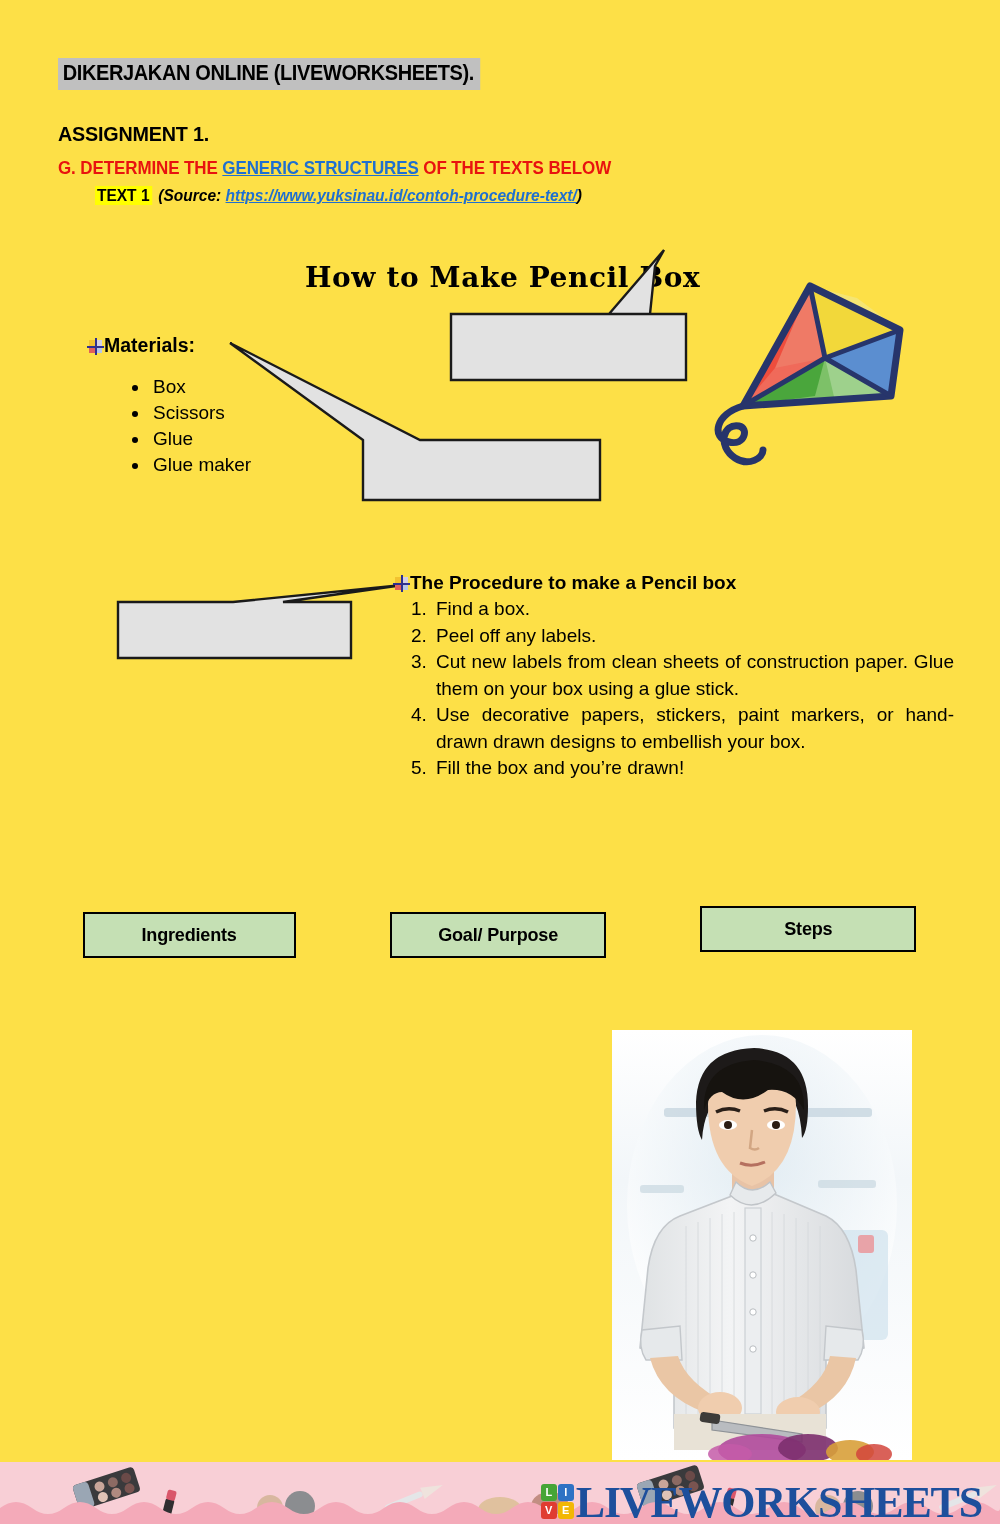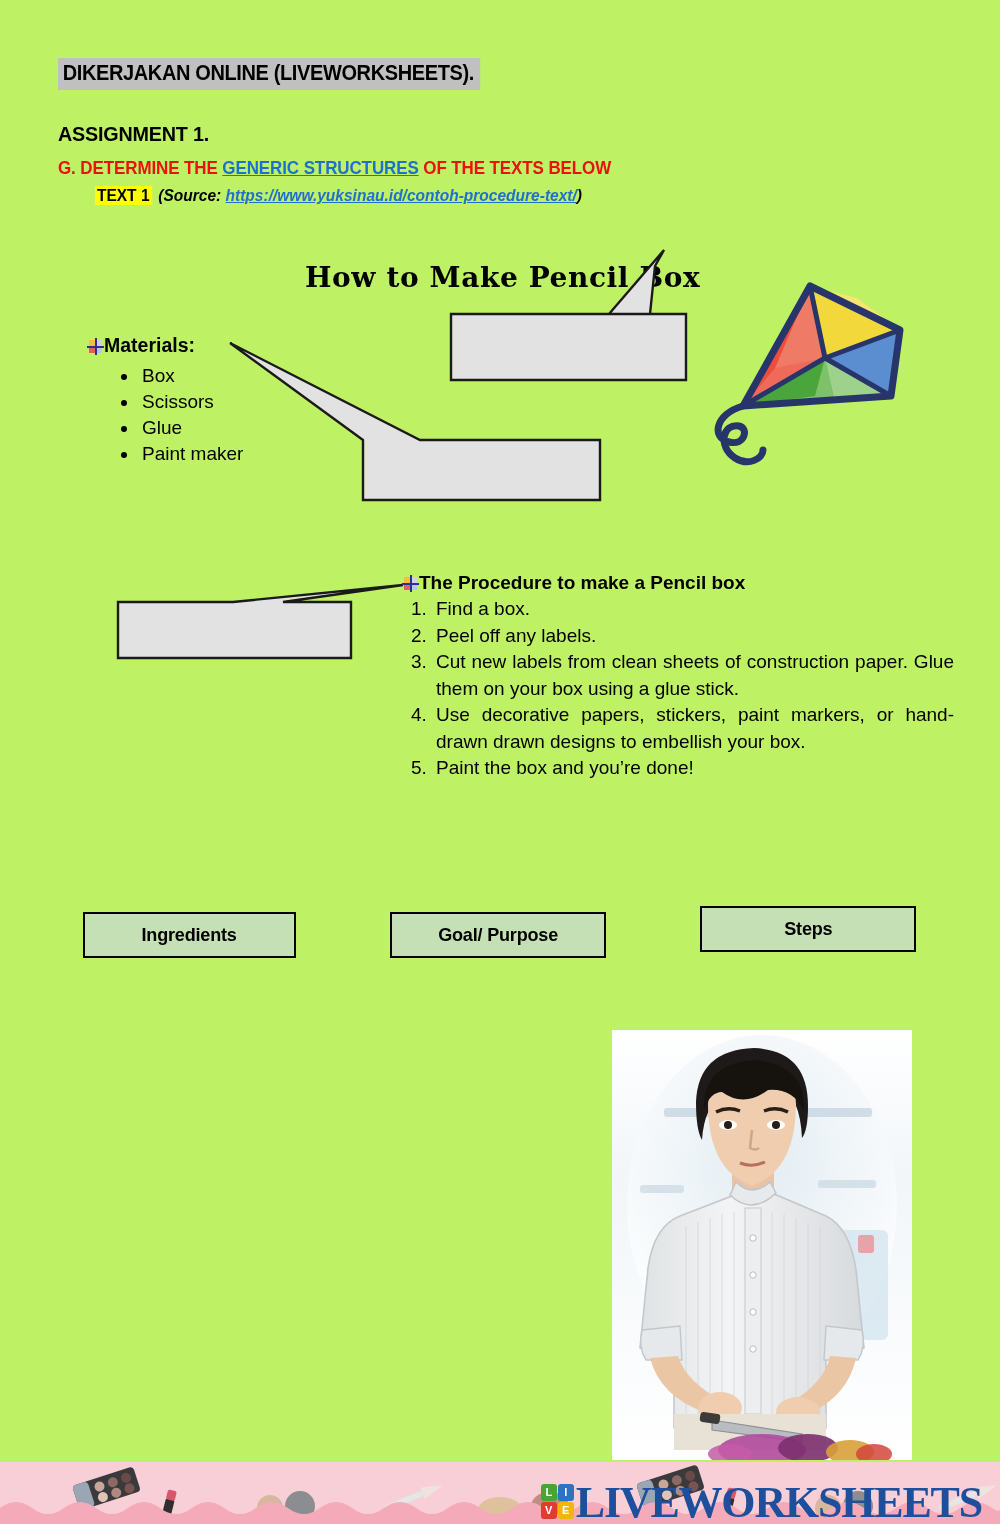--- a/index.html
+++ b/index.html
@@ -7,21 +7,21 @@
     padding: 0;
     background: #ffffff;
   }
   body {
     font-family: "Liberation Sans", sans-serif;
   }
   #page {
     position: relative;
     width: 1000px;
     height: 1524px;
-    background: #bef264;
+    background: #fde047;
     overflow: hidden;
   }
 
   
   .hdr-banner {
     position: absolute;
     left: 58px;
     top: 58px;
     background: #c0c0c0;
     color: #000;
@@ -154,21 +154,21 @@
     top: 334px;
     font-size: 19.5px;
     font-weight: bold;
     color: #000;
     white-space: nowrap;
   }
   .materials-list {
     position: absolute;
     left: 110px;
     top: 358px;
-    margin: 5px;
+    margin: 16px;
     padding: 0 0 0 24px;
     list-style: disc;
     font-size: 19px;
     color: #000;
     line-height: 26px;
   }
   .materials-list li { padding-left: 3px; }
 
   
   .callout {
@@ -181,21 +181,21 @@
     position: absolute;
     left: 705px;
     top: 268px;
     width: 215px;
     height: 200px;
   }
 
   
   .proc-head {
     position: absolute;
-    left: 403px;
+    left: 394px;
     top: 572px;
     font-size: 19px;
     font-weight: bold;
     color: #000;
     white-space: nowrap;
   }
   .proc-list {
     position: absolute;
     left: 400px;
     top: 596px;
@@ -355,42 +355,42 @@
   <div class="materials-head">
     <span class="pin">
       <i class="q1"></i><i class="q2"></i><i class="q3"></i><i class="q4"></i><b class="vx"></b><b class="hx"></b>
     </span><span>Materials:</span>
   </div>
 
   <ul class="materials-list">
     <li>Box</li>
     <li>Scissors</li>
     <li>Glue</li>
-    <li>Paint maker</li>
+    <li>Glue maker</li>
   </ul>
 
   <div class="callout" style="left:118px; top:585px;">
     <svg width="300" height="95" viewBox="0 0 300 95">
       <path d="M 115,17 L 285,0 L 165,17 L 233,17 L 233,73 L 0,73 L 0,17 Z" fill="#e2e2e2" stroke="#1a1a1a" stroke-width="2.4" stroke-linejoin="miter"></path>
     </svg>
     <span></span>
   </div>
 
   <div class="proc-head">
     <span class="pin">
       <i class="q1"></i><i class="q2"></i><i class="q3"></i><i class="q4"></i><b class="vx"></b><b class="hx"></b>
     </span><span>The Procedure to make a Pencil box</span>
   </div>
 
   <ol class="proc-list">
     <li>Find a box.</li>
     <li>Peel off any labels.</li>
     <li>Cut new labels from clean sheets of construction paper. Glue them on your box using a glue stick.</li>
     <li>Use decorative papers, stickers, paint markers, or hand-drawn drawn designs to embellish your box.</li>
-    <li>Paint the box and you’re done!</li>
+    <li>Fill the box and you’re drawn!</li>
   </ol>
 
   <div class="chip" style="left:83px; top:912px; width:213px; height:46px;">
     <span>Ingredients</span>
   </div>
   <div class="chip" style="left:390px; top:912px; width:216px; height:46px;">
     <span>Goal/ Purpose</span>
   </div>
   <div class="chip" style="left:700px; top:906px; width:216px; height:46px;">
     <span>Steps</span>

